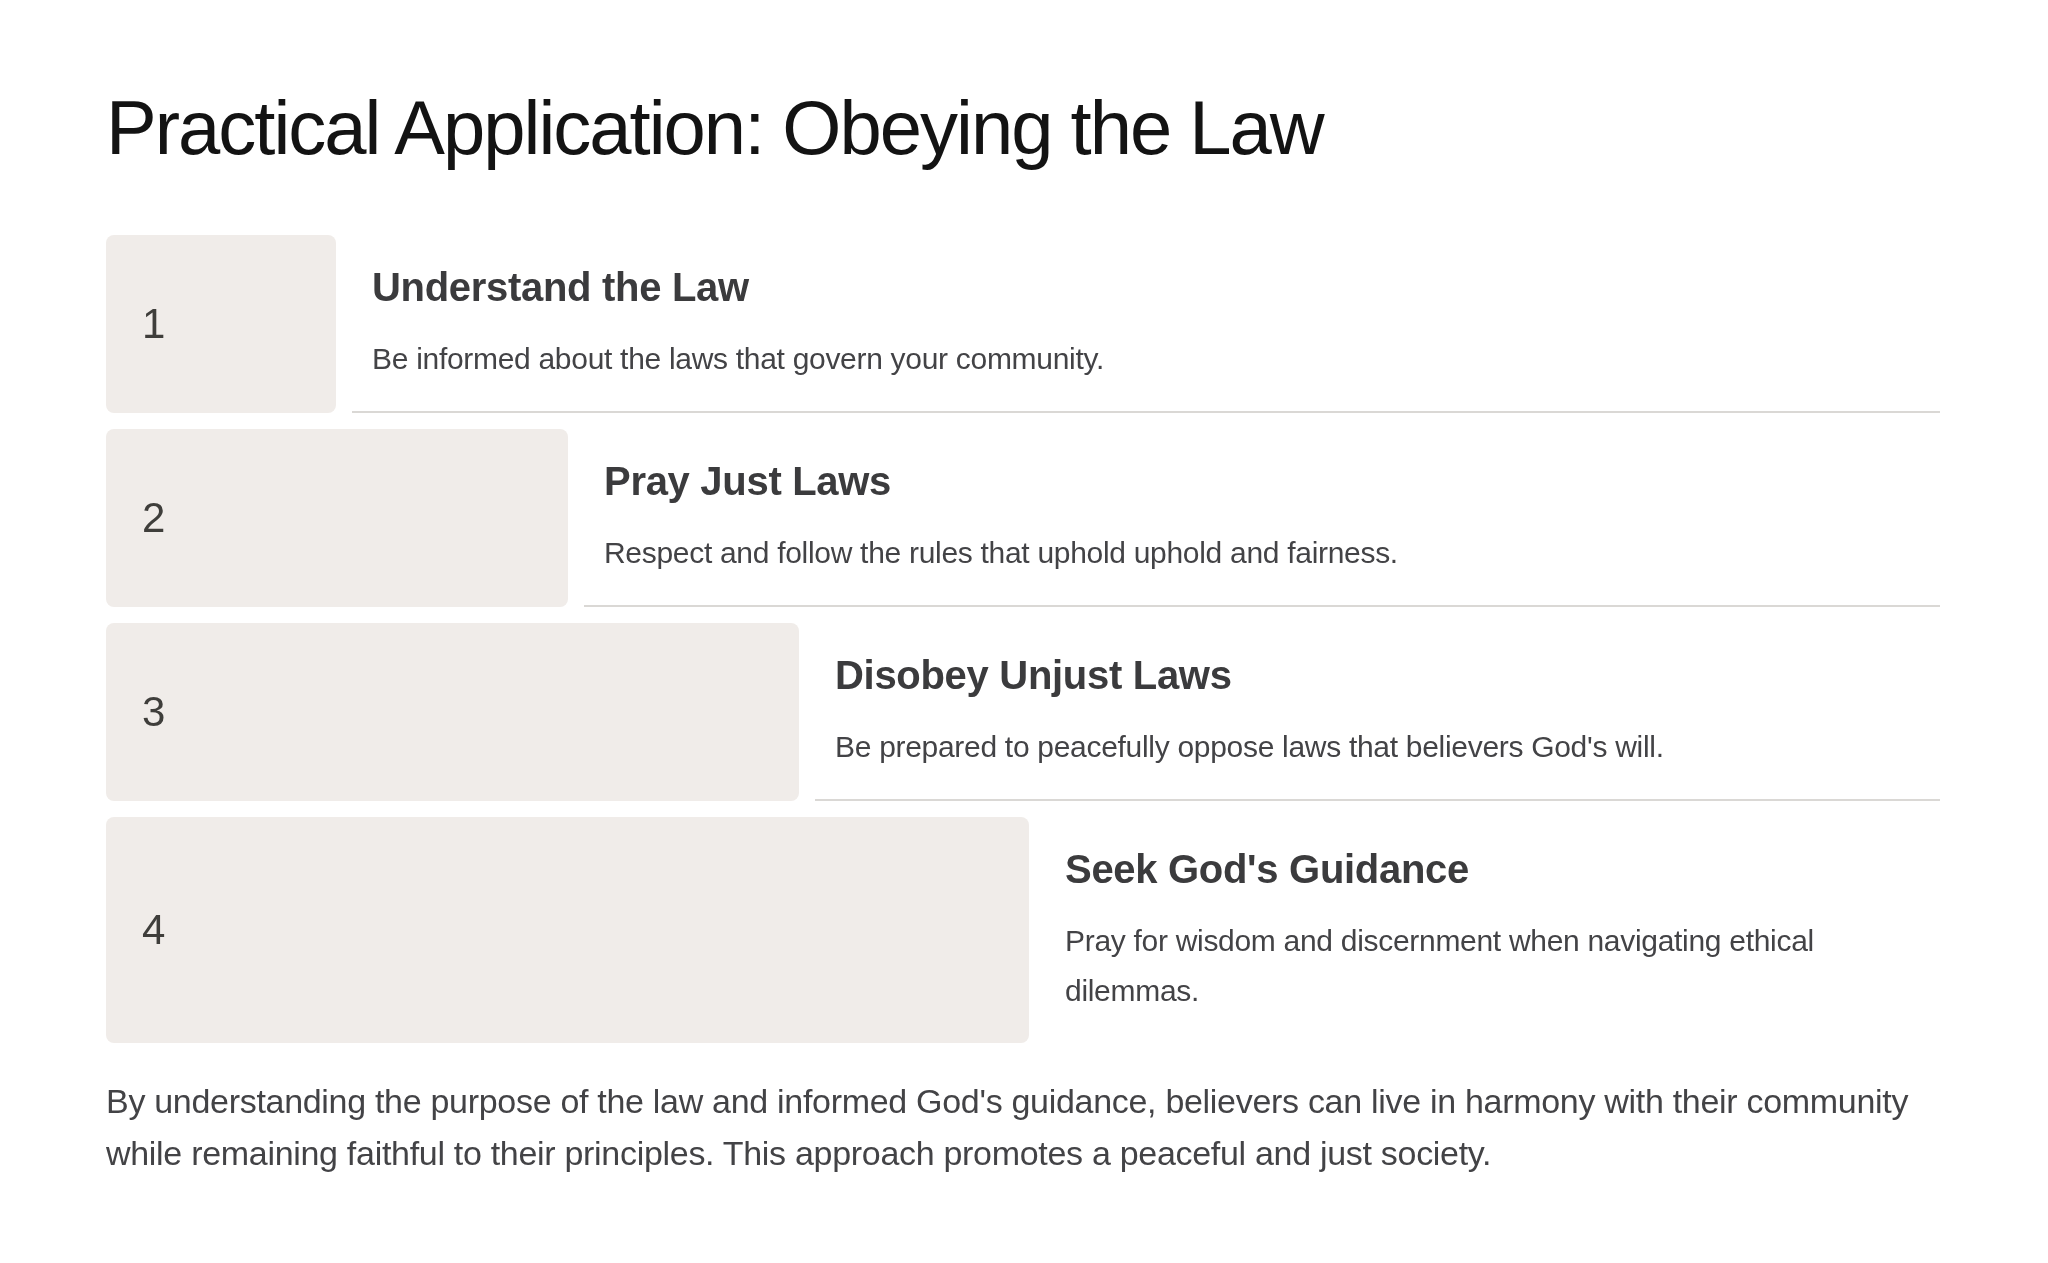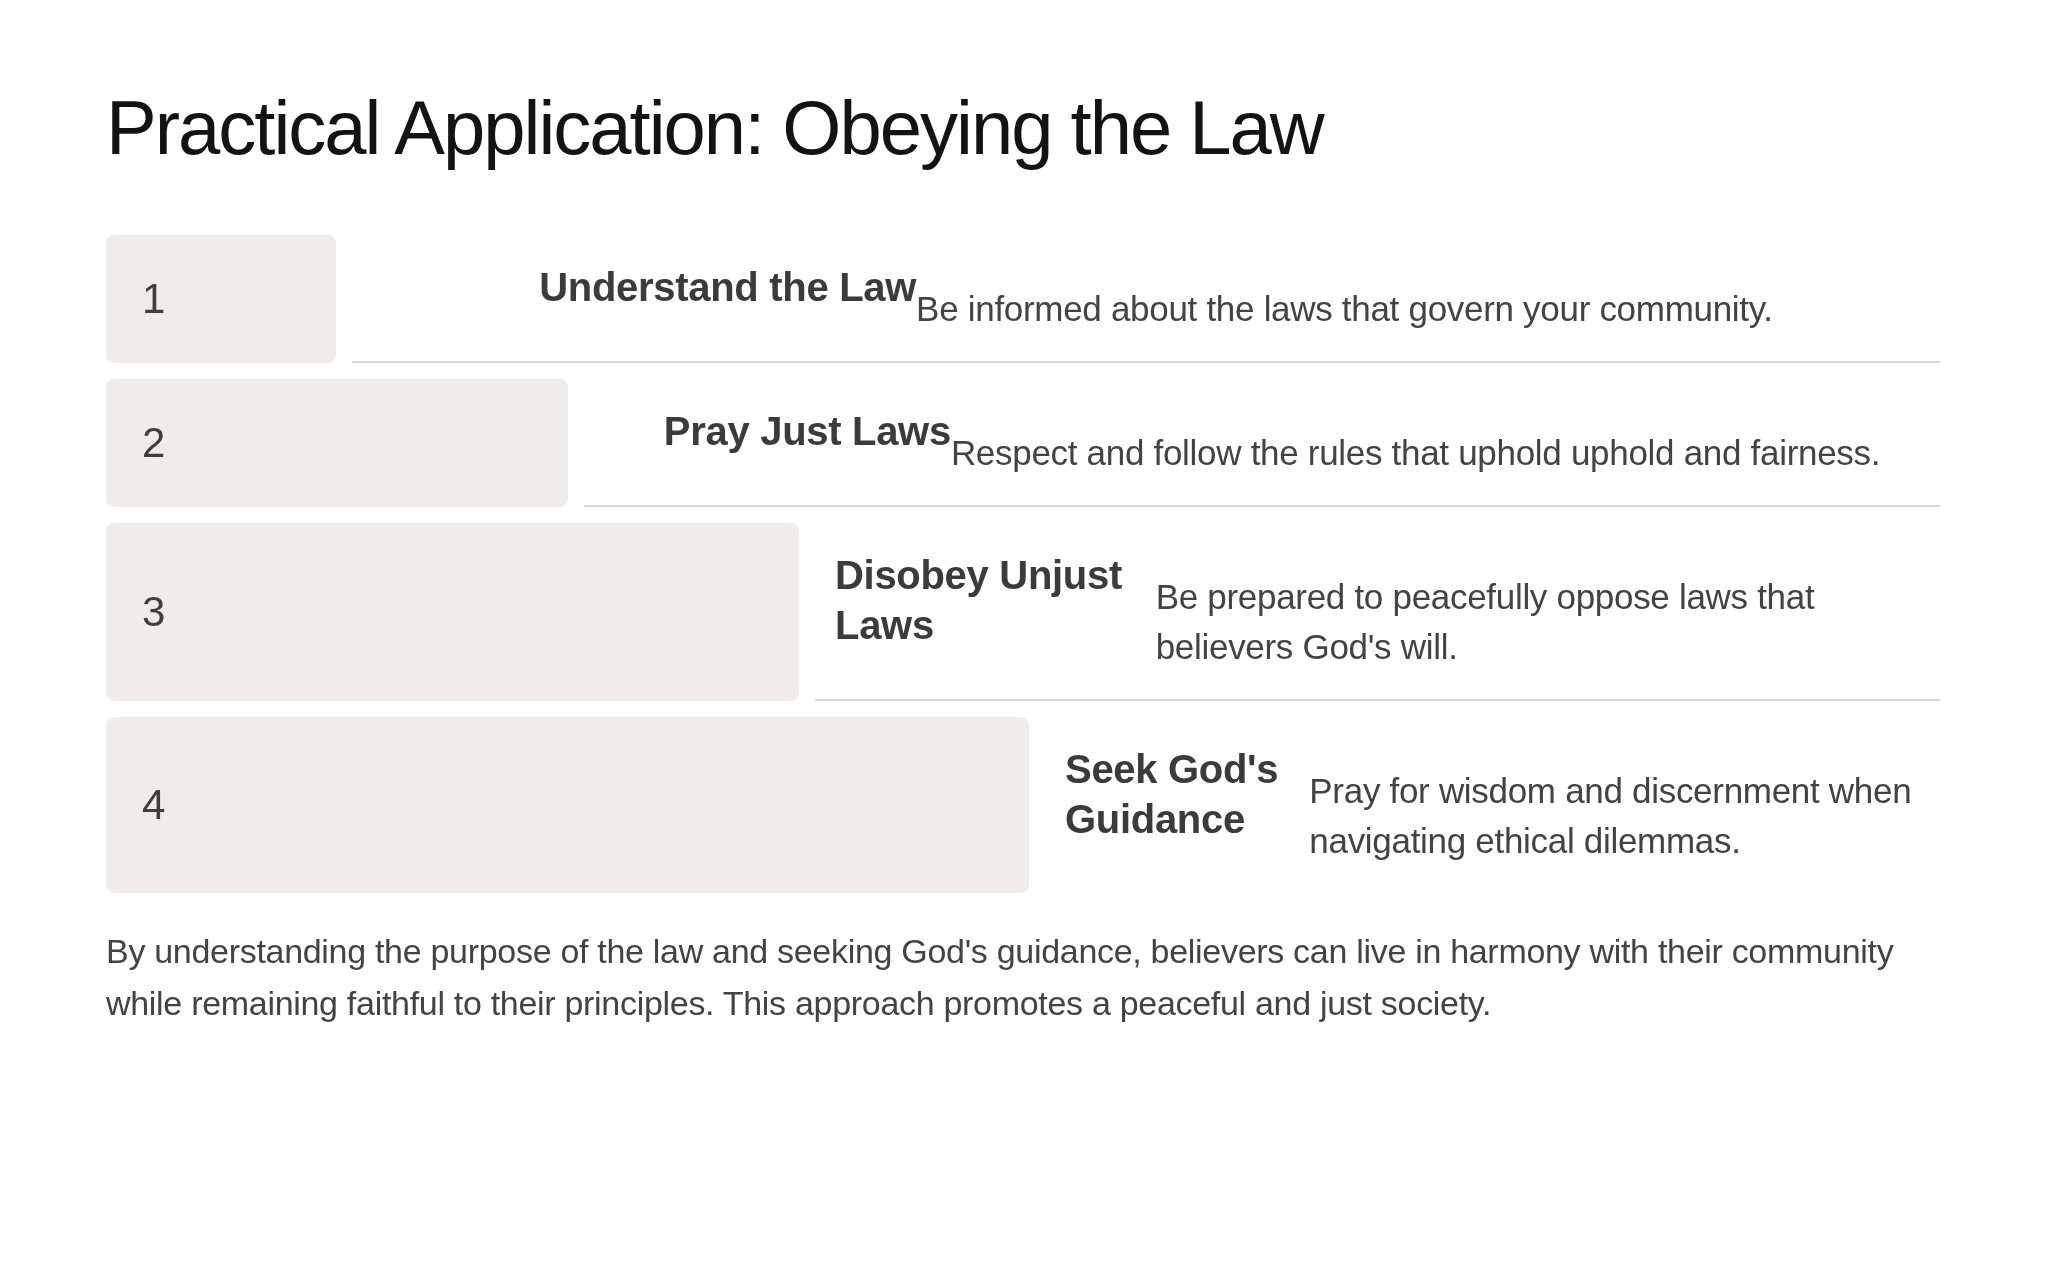--- a/index.html
+++ b/index.html
@@ -46,34 +46,34 @@
   .step:nth-child(1) .step-numbox { width: 230px; }
   .step:nth-child(2) .step-numbox { width: 462px; }
   .step:nth-child(3) .step-numbox { width: 693px; }
   .step:nth-child(4) .step-numbox { width: 923px; }
   .step-content {
     flex: 1 1 auto;
     margin-left: 16px;
     padding: 27px 0 27px 20px;
     border-bottom: 2px solid var(--divider-color, #dad8d5);
     display: flex;
-    flex-direction: row;
+    flex-direction: column;
     justify-content: center;
   }
   .step:last-child .step-content { border-bottom: none; justify-content: flex-end; }
   .step-title {
     font-size: 40px;
     font-weight: 700;
     letter-spacing: -0.3px;
     line-height: 50px;
     color: var(--heading-color, #3b3b3d);
   }
   .step-desc {
     margin-top: 22px;
-    font-size: 35px;
+    font-size: 30px;
     font-weight: 400;
     letter-spacing: -0.3px;
     line-height: 50px;
     color: var(--body-color, #434346);
   }
   .footer-text {
     margin-top: 32px;
     font-size: 34px;
     font-weight: 400;
     letter-spacing: -0.3px;
@@ -126,15 +126,15 @@
         <span>4</span>
       </div>
       <div class="step-content">
         <div class="step-title">Seek God's Guidance</div>
         <div class="step-desc">Pray for wisdom and discernment when navigating ethical dilemmas.</div>
       </div>
     </div>
 
   </div>
 
-  <p class="footer-text">By understanding the purpose of the law and seeking God's guidance, believers can live in harmony with their community while remaining faithful to their principles. This approach promotes a peaceful and just society.</p>
+  <p class="footer-text">By understanding the purpose of the law and informed God's guidance, believers can live in harmony with their community while remaining faithful to their principles. This approach promotes a peaceful and just society.</p>
 
 </div>
 
 </body></html>

